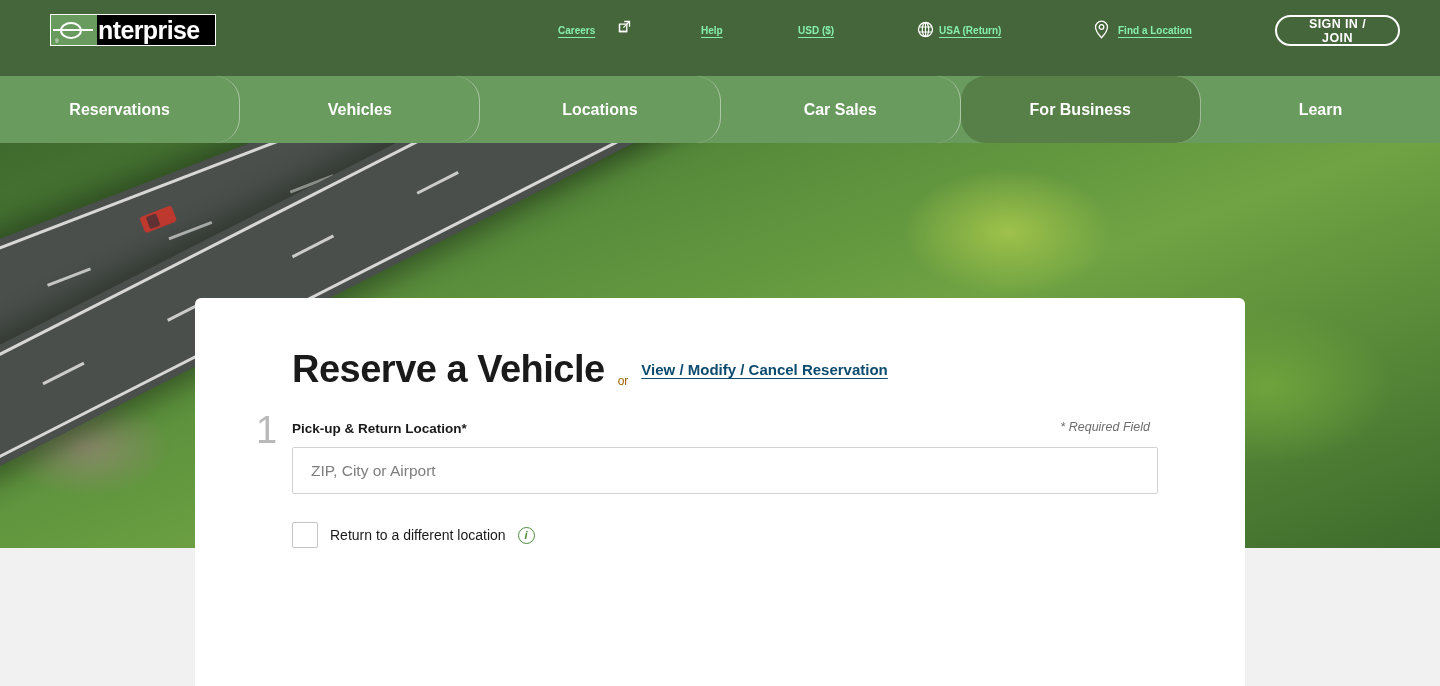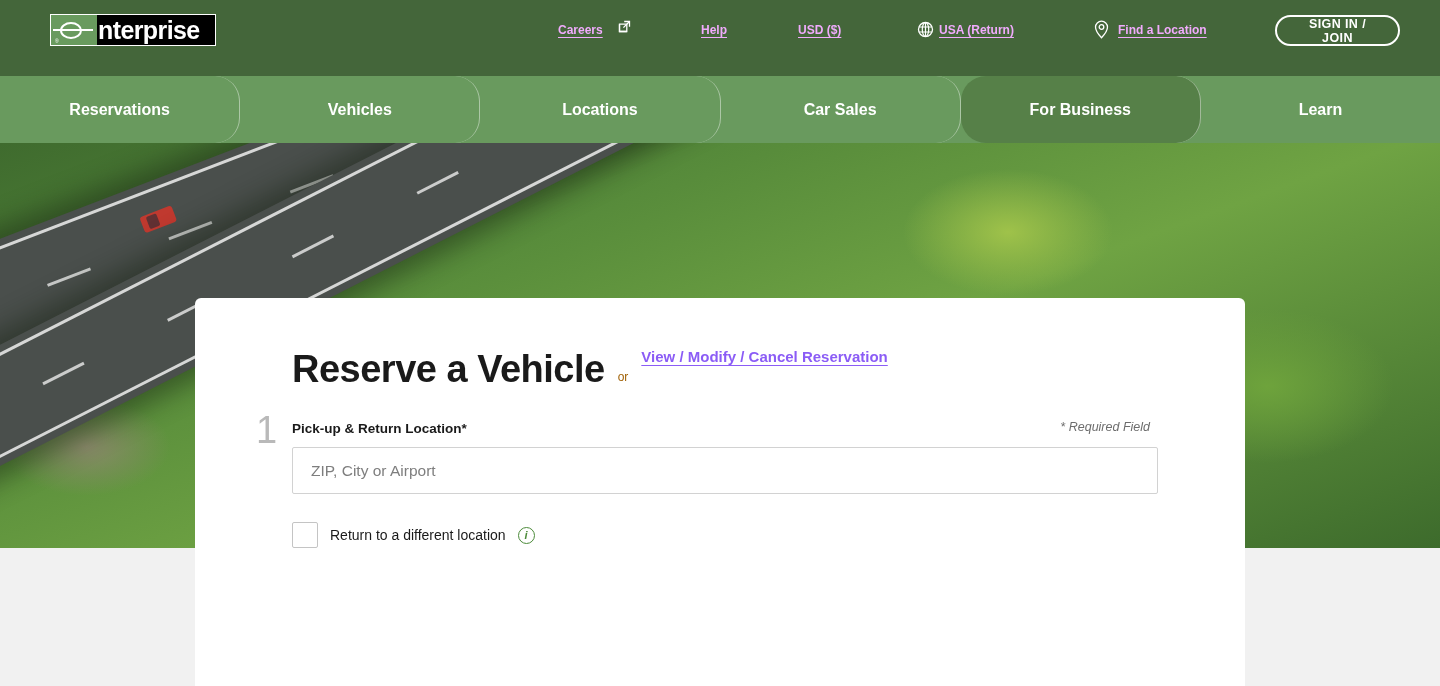--- a/index.html
+++ b/index.html
@@ -61,22 +61,22 @@
   }
 
   .top-links {
     position: absolute;
     left: 540px; right: 40px; top: 0;
     height: 60px;
     display: flex;
     align-items: center;
   }
   .top-link {
-    color: #f0abfc;
-    font-size: 12px;
+    color: #86efac;
+    font-size: 10px;
     font-weight: bold;
     text-decoration: underline;
     text-underline-offset: 3px;
     white-space: nowrap;
     cursor: pointer;
   }
   .tl-careers { position: absolute; left: 18px; }
   .tl-ext     { position: absolute; left: 78px; top: 20px; }
   .tl-help    { position: absolute; left: 161px; }
   .tl-usd     { position: absolute; left: 258px; }
@@ -199,34 +199,34 @@
     position: absolute;
     left: 195px; top: 155px;
     width: 1050px; height: 397px;
     background: #ffffff;
     border-radius: 6px 6px 0 0;
     z-index: 2;
   }
   .panel-inner { padding: 50px 95px 0 97px; }
   .head-row {
     display: flex;
-    align-items: flex-start;
+    align-items: center;
     gap: 13px;
   }
   .h1 {
     font-size: 38px;
     font-weight: bold;
     color: #1a1a1a;
     letter-spacing: -0.5px;
   }
   .or { font-size: 12px; color: #a16207; margin-top: 22px; }
   .modify-link {
     font-size: 15px;
     font-weight: bold;
-    color: #8b5cf6;
+    color: #0c4a6e;
     text-decoration: underline;
     text-underline-offset: 3px;
     cursor: pointer;
   }
 
   .form-row {
     position: relative;
     margin-top: 28px;
   }
   .step-num {

